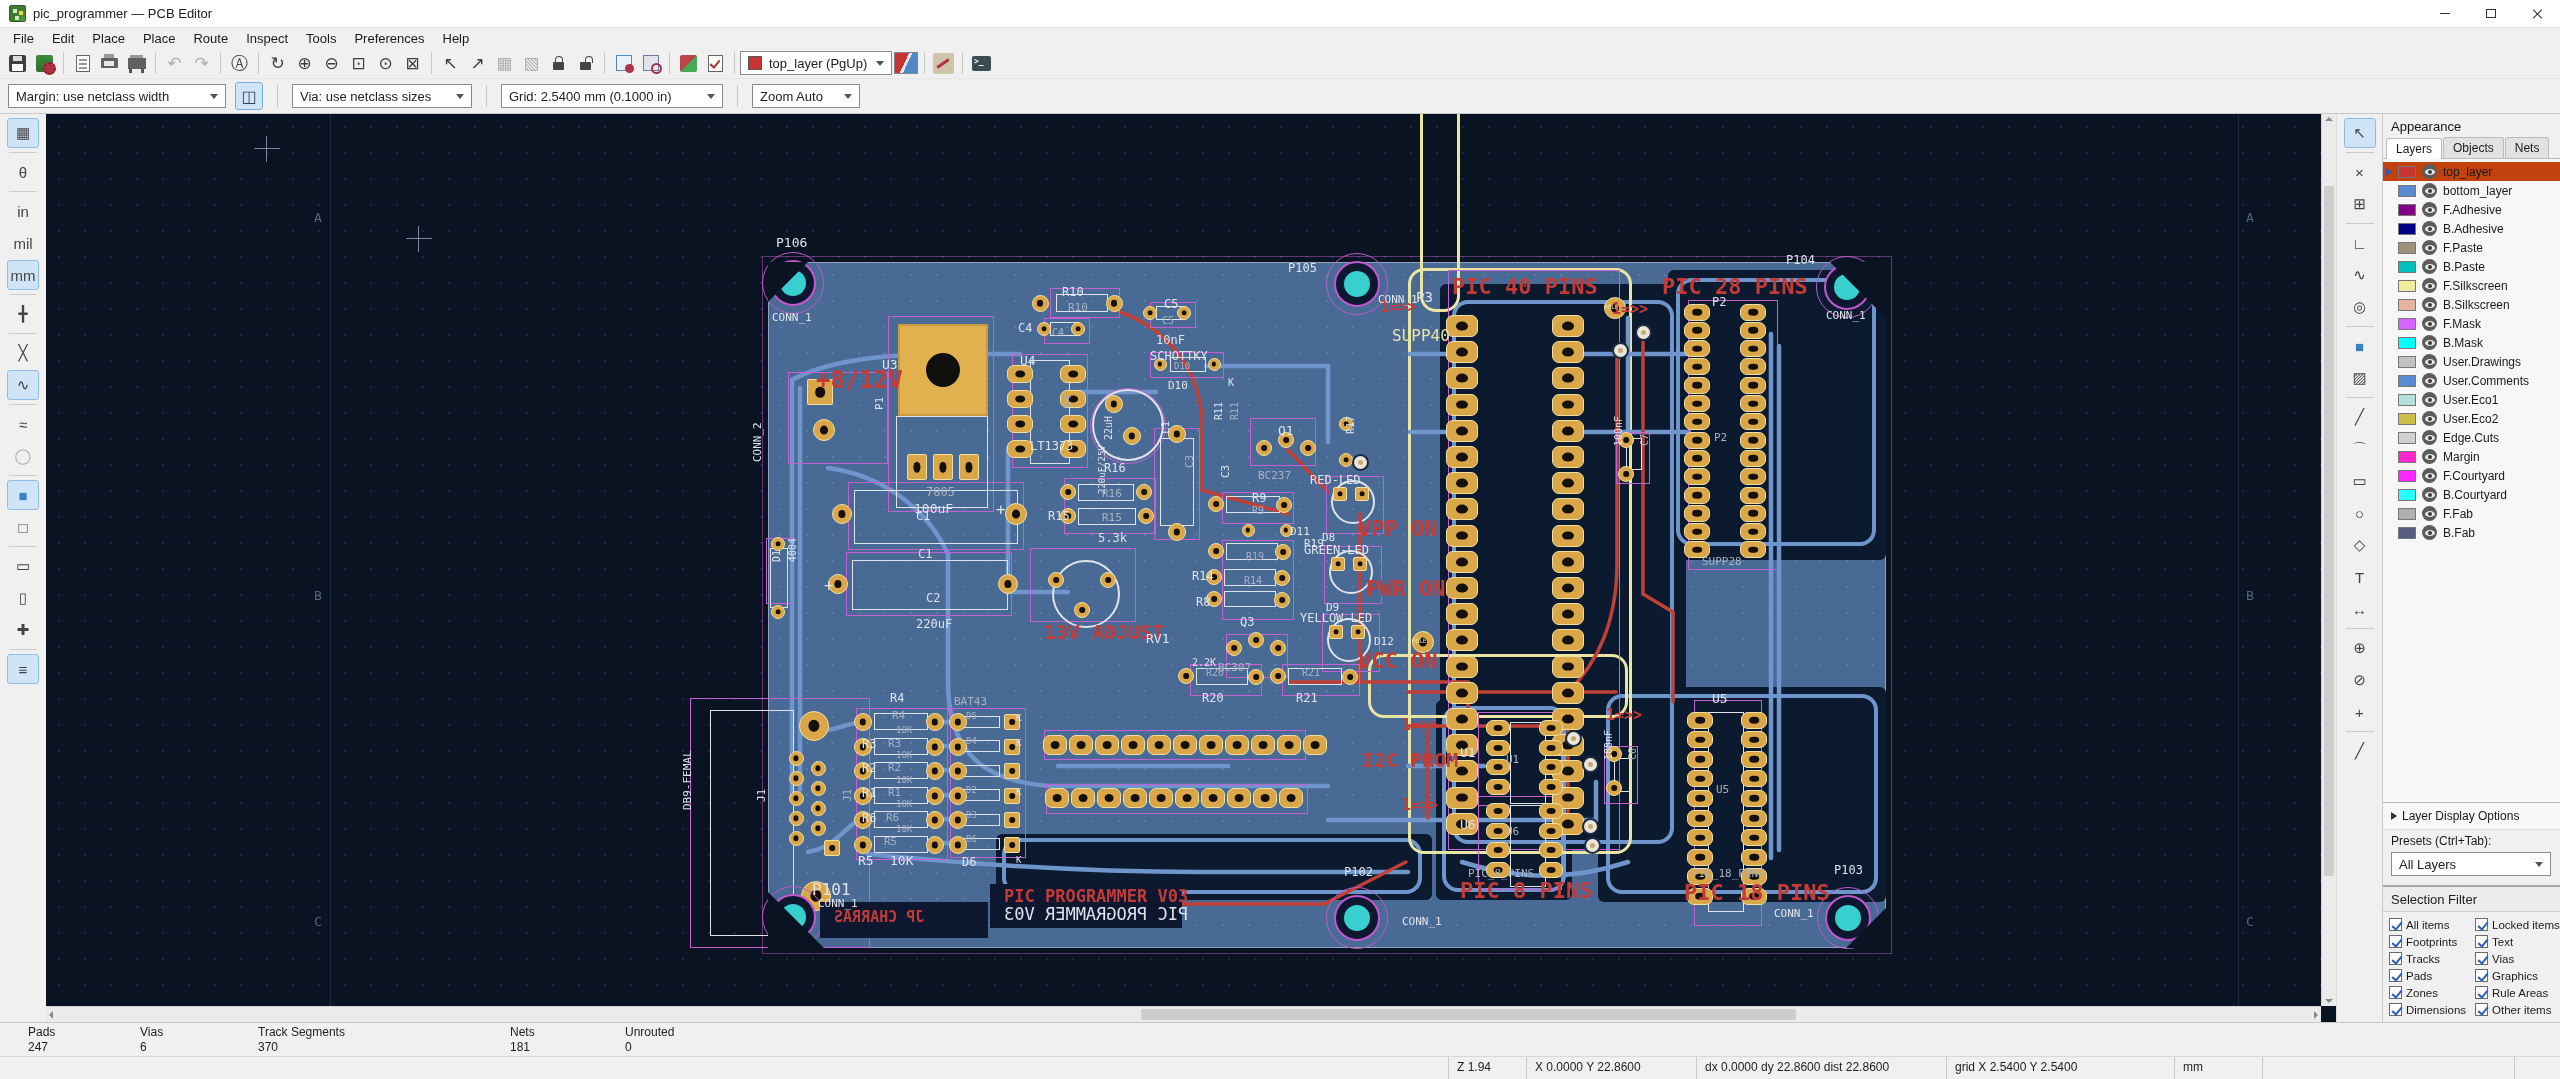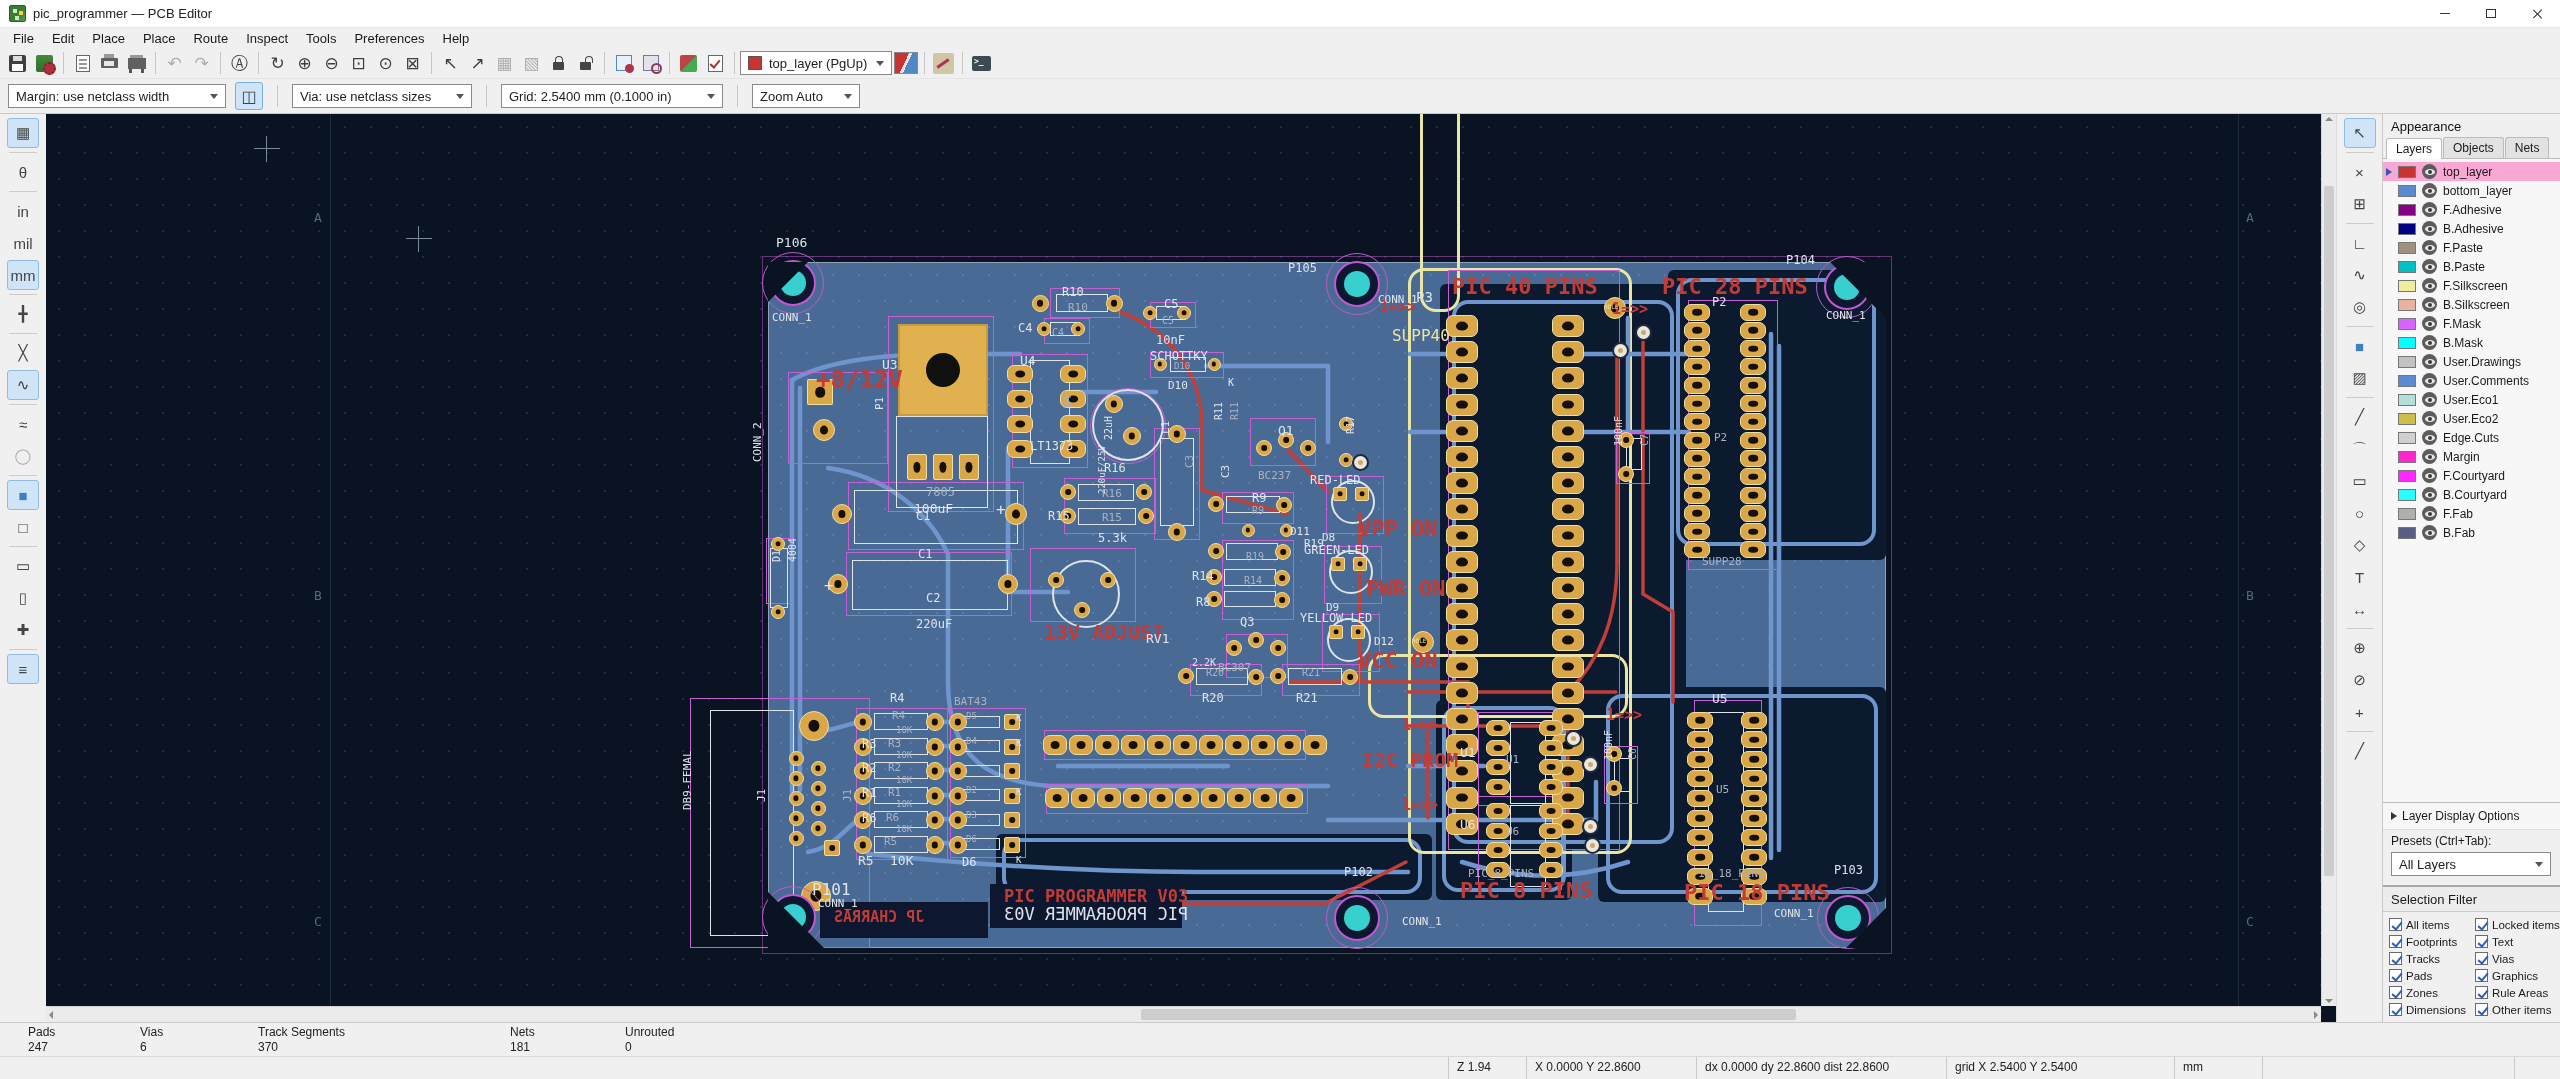--- a/index.html
+++ b/index.html
@@ -107,21 +107,21 @@
   .rot{transform:rotate(-90deg);transform-origin:0 0}
   .mir{transform:scaleX(-1)}
   
   .apanel{width:178px;background:#f0f0f0;border-left:1px solid #c9c9c9;display:flex;flex-direction:column;font-size:12px}
   .ap-hdr{padding:5px 8px 3px;font-size:13px;color:#111}
   .tabs{display:flex;padding-left:3px;border-bottom:1px solid #bbb}
   .tab{padding:3px 9px;border:1px solid #bbb;border-bottom:none;background:#e2e2e2;border-radius:3px 3px 0 0;margin-right:1px;font-size:12px}
   .tab.active{background:#fff;position:relative;top:1px}
   .layerlist{flex:1;background:#f7f7f7;padding-top:3px;overflow:hidden}
   .lrow{display:flex;align-items:center;height:19px;padding-left:3px;gap:6px}
-  .lrow.sel{background:#f9a8d4}
+  .lrow.sel{background:#c2410c}
   .larrow{width:0;height:0;border-top:4px solid transparent;border-bottom:4px solid transparent;border-left:6px solid #3355bb;flex:none}
   .larrow.blank{border-left-color:transparent}
   .swatch{width:18px;height:12px;border:1px solid #777;flex:none}
   .eye{width:15px;height:15px;border-radius:50%;background:#5c5c5c;position:relative;flex:none}
   .eye::before{content:"";position:absolute;left:2.5px;top:4.5px;width:10px;height:6px;background:#e8e8e8;border-radius:50%}
   .eye::after{content:"";position:absolute;left:5.5px;top:5.5px;width:4px;height:4px;background:#3a3a3a;border-radius:50%}
   .lname{color:#1a1a1a}
   .ldo{border-top:1px solid #bbb;padding:6px 8px;display:flex;align-items:center;gap:5px;background:#f7f7f7}
   .ldo-arrow{width:0;height:0;border-top:4px solid transparent;border-bottom:4px solid transparent;border-left:6px solid #333}
   .presets{padding:4px 8px 9px;border-top:1px solid #ddd;background:#f0f0f0}

